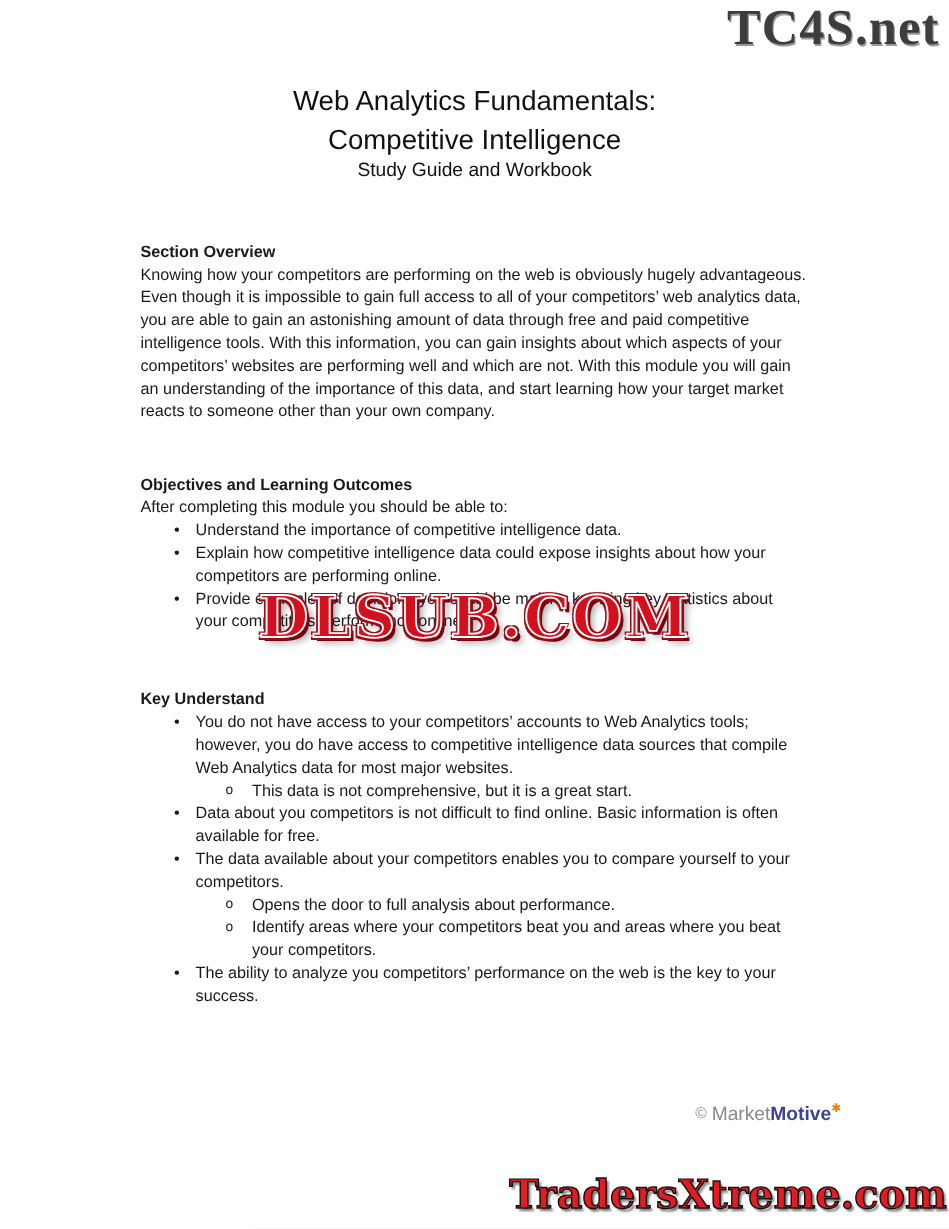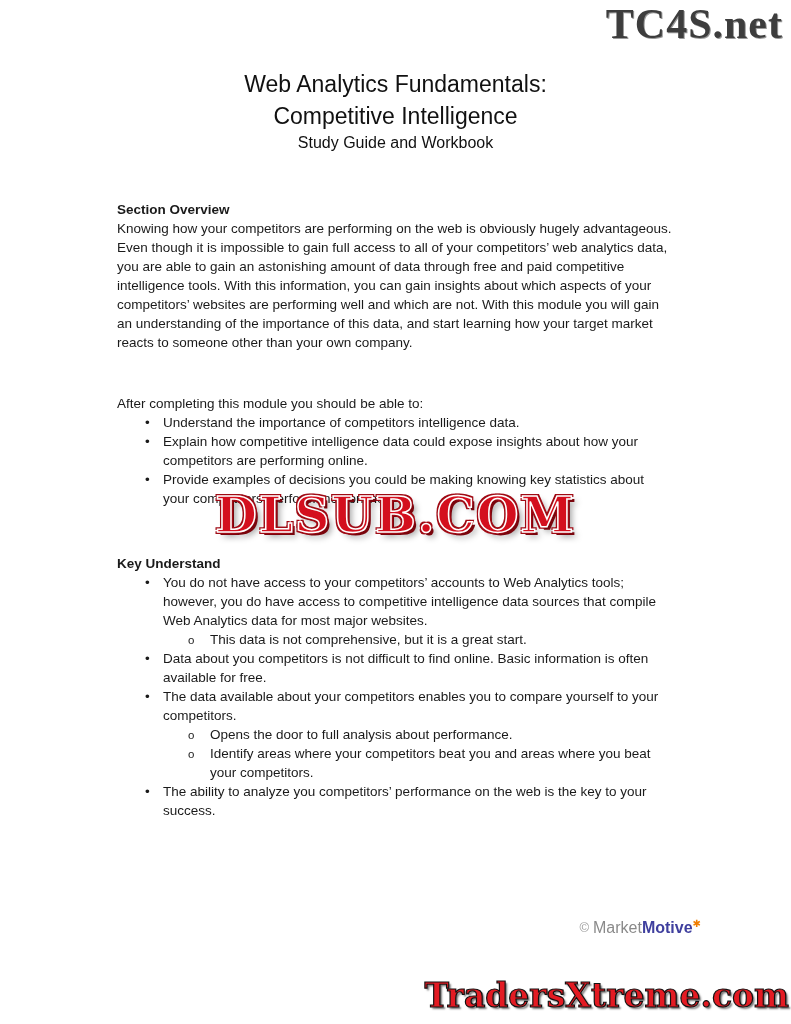--- a/index.html
+++ b/index.html
@@ -150,23 +150,24 @@
       <div class="title-line">Competitive Intelligence</div>
       <div class="subtitle">Study Guide and Workbook</div>
     </div>
 
     <div class="sec-overview">
       <h2 class="section-heading">Section Overview</h2>
       <p class="body-text">Knowing how your competitors are performing on the web is obviously hugely advantageous. Even though it is impossible to gain full access to all of your competitors’ web analytics data, you are able to gain an astonishing amount of data through free and paid competitive intelligence tools. With this information, you can gain insights about which aspects of your competitors’ websites are performing well and which are not. With this module you will gain an understanding of the importance of this data, and start learning how your target market reacts to someone other than your own company.</p>
     </div>
 
     <div class="sec-objectives">
+      <h2 class="section-heading">Objectives and Learning Outcomes</h2>
       <p class="body-text">After completing this module you should be able to:</p>
       <ul class="bullets">
-          <li>Understand the importance of competitors intelligence data.</li>
+          <li>Understand the importance of competitive intelligence data.</li>
           <li>Explain how competitive intelligence data could expose insights about how your competitors are performing online.</li>
           <li>Provide examples of decisions you could be making knowing key statistics about your competitors’ performance online.</li>
         </ul>
     </div>
 
     <div class="sec-takeaways">
       <h2 class="section-heading">Key Understand</h2>
       <ul class="bullets">
           <li>You do not have access to your competitors’ accounts to Web Analytics tools; however, you do have access to competitive intelligence data sources that compile Web Analytics data for most major websites.<ul class="sub">
               <li>This data is not comprehensive, but it is a great start.</li>

